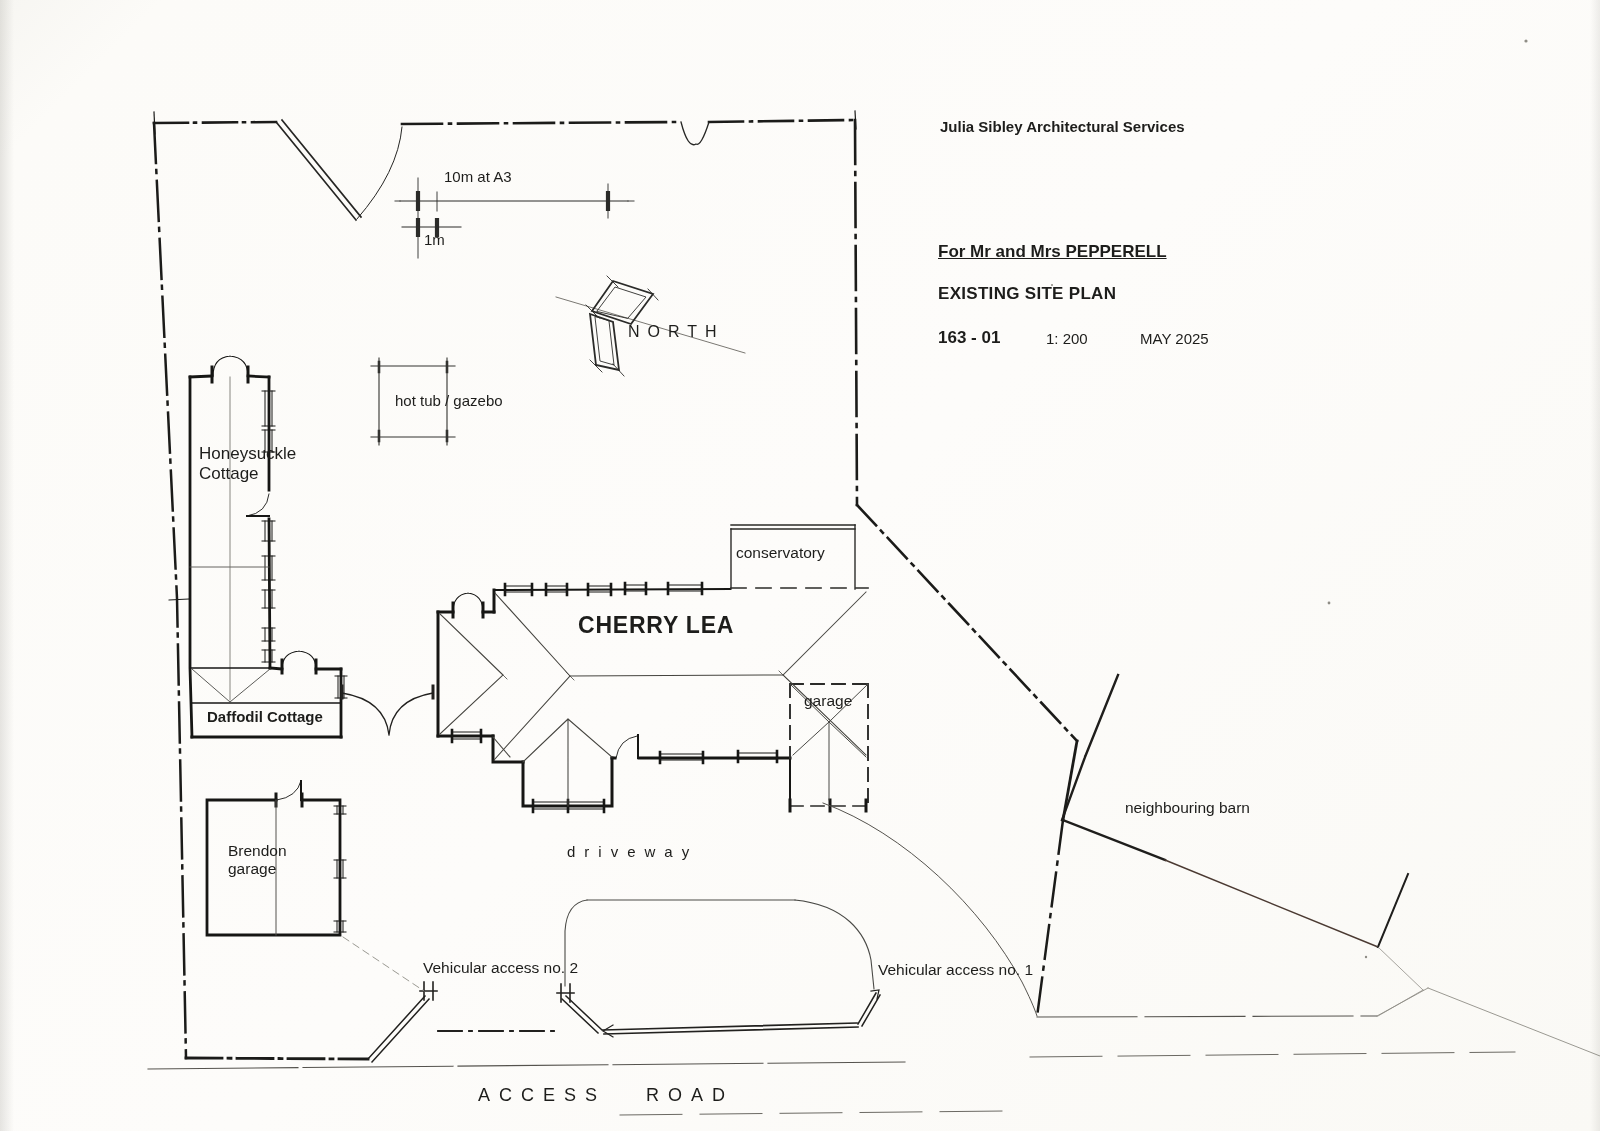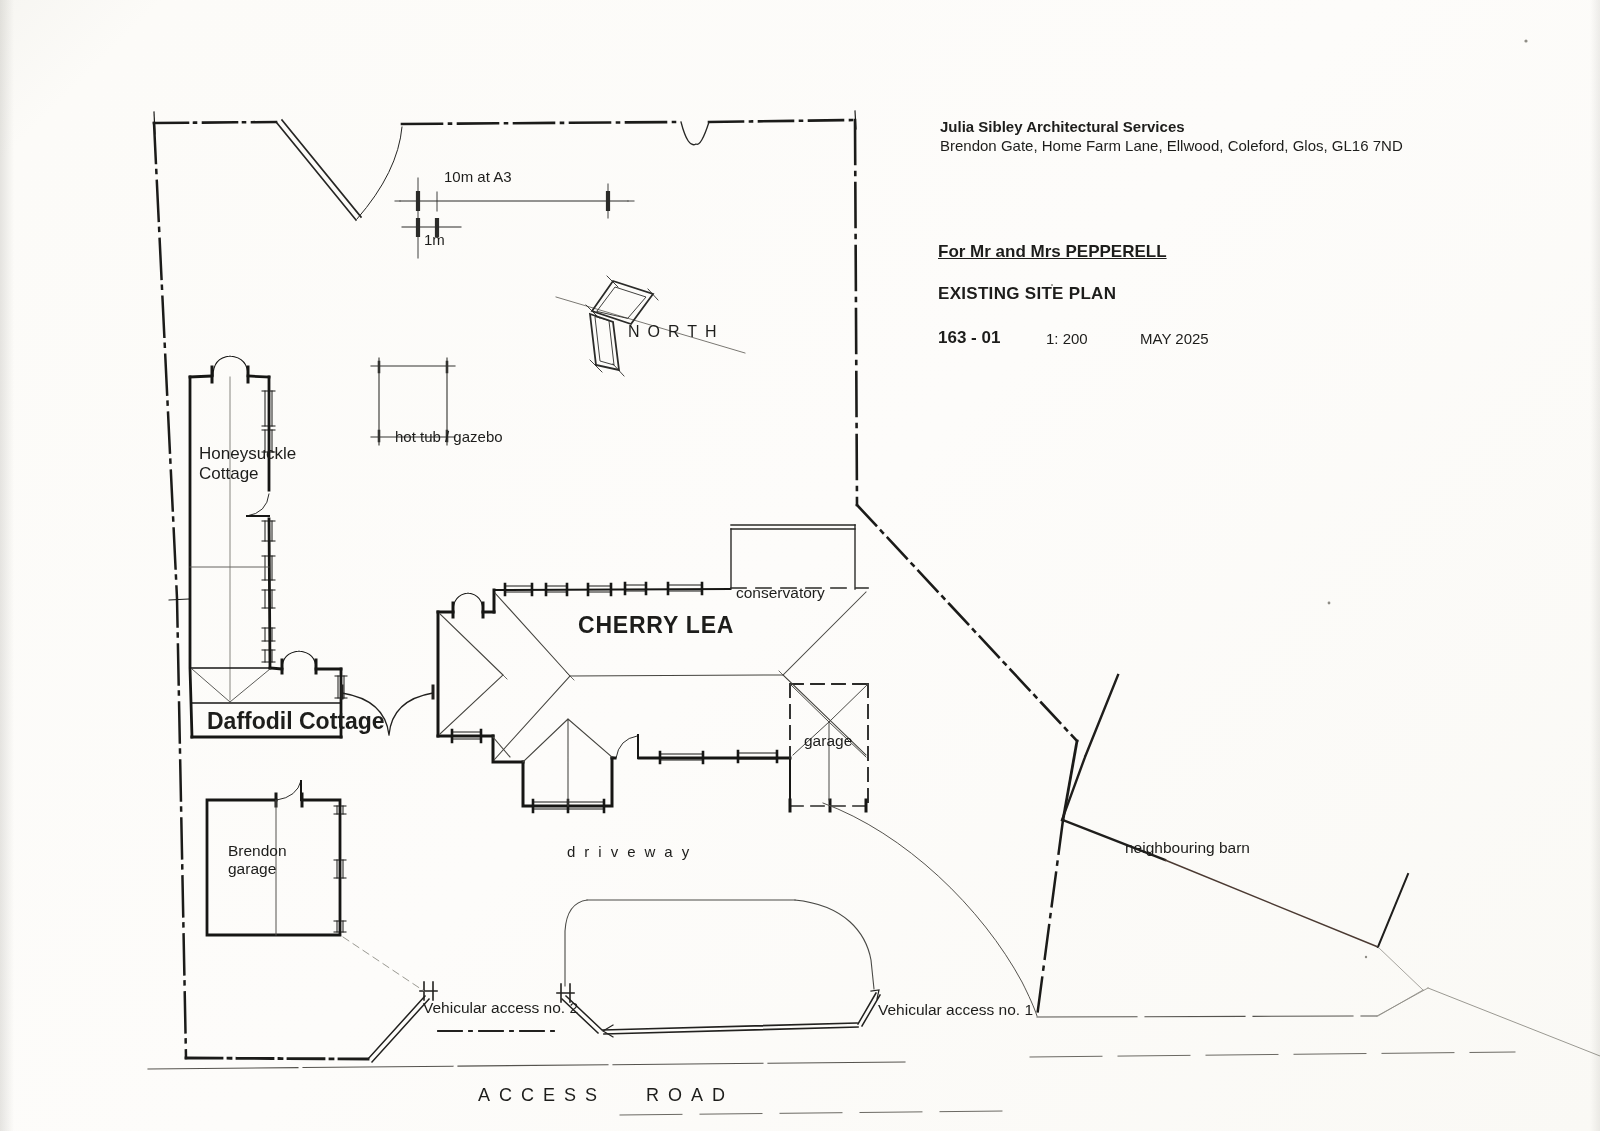--- a/index.html
+++ b/index.html
@@ -10,29 +10,29 @@
     overflow:hidden;
     font-family:"Liberation Sans",sans-serif;
   }
   .sheet::before{content:"";position:absolute;left:0;top:0;width:14px;height:100%;
     background:linear-gradient(90deg,rgba(120,118,110,.18),rgba(120,118,110,0));pointer-events:none;}
   .sheet::after{content:"";position:absolute;right:0;top:0;width:10px;height:100%;
     background:linear-gradient(270deg,rgba(120,118,110,.12),rgba(120,118,110,0));pointer-events:none;}
   svg.plan{position:absolute;left:0;top:0;}
   .lbl{position:absolute;color:#1d1d1b;white-space:nowrap;line-height:1.18;}
   .f15{font-size:15px;}
-  .f155{font-size:15.5px;margin-top:40px;}
+  .f155{font-size:15.5px;}
   .firm{font-size:15px;font-weight:700;}
   .addr{font-size:15px;}
   .proj{font-size:18.5px;font-weight:700;letter-spacing:.2px;}
   .client{font-size:17px;font-weight:700;}
   .dtitle{font-size:17px;font-weight:700;letter-spacing:.3px;}
   .dnum{font-size:17px;font-weight:700;}
   .cherry{font-size:23px;font-weight:700;letter-spacing:.8px;}
-  .daffodil{font-size:23px;font-weight:700;}
+  .daffodil{font-size:15px;font-weight:700;}
   .north{font-size:16px;letter-spacing:8px;}
   .driveway{font-size:15px;letter-spacing:9px;}
   .road{font-size:18px;letter-spacing:9px;word-spacing:26px;}
 </style>
 </head>
 <body>
 
 <div class="sheet">
 
   <svg class="plan" width="1600" height="1131" viewBox="0 0 1600 1131" fill="none" stroke-linecap="square">
@@ -246,32 +246,31 @@
 
     <g fill="#8f8d86" stroke="none">
       <circle cx="1329" cy="603" r="1.4"></circle>
       <circle cx="1526" cy="41" r="1.6"></circle>
       <circle cx="1366" cy="957" r="1.2"></circle>
       <circle cx="1052" cy="285" r="1.1"></circle>
     </g>
   </svg>
 
   <div class="lbl firm" style="left:940px;top:118px;">Julia Sibley Architectural Services</div>
-  <div class="lbl addr" style="left:940px;top:137px;">Brendon Gate, Home Farm Lane, Ellwood, Coleford, Glos, GL16 7ND</div>
   <div class="lbl client" style="left:938px;top:242px;text-decoration:underline;">For Mr and Mrs PEPPERELL</div>
   <div class="lbl dtitle" style="left:938px;top:284px;">EXISTING SITE PLAN</div>
   <div class="lbl dnum" style="left:938px;top:328px;">163 - 01</div>
   <div class="lbl f15" style="left:1046px;top:330px;">1: 200</div>
   <div class="lbl f15" style="left:1140px;top:330px;">MAY 2025</div>
 
   <div class="lbl f15" style="left:444px;top:168px;">10m at A3</div>
   <div class="lbl f15" style="left:424px;top:231px;">1m</div>
   <div class="lbl north" style="left:628px;top:323px;">NORTH</div>
 
-  <div class="lbl f15" style="left:395px;top:392px;margin-top:36px;">hot tub / gazebo</div>
+  <div class="lbl f15" style="left:395px;top:392px;">hot tub / gazebo</div>
 
   <div class="lbl" style="left:199px;top:444px;font-size:17px;">
     <div>Honeysuckle</div>
     <div>Cottage</div>
   </div>
 
   <div class="lbl cherry" style="left:578px;top:612px;">CHERRY LEA</div>
   <div class="lbl f155" style="left:736px;top:544px;">conservatory</div>
   <div class="lbl f155" style="left:804px;top:692px;">garage</div>
   <div class="lbl daffodil" style="left:207px;top:708px;">Daffodil Cottage</div>

